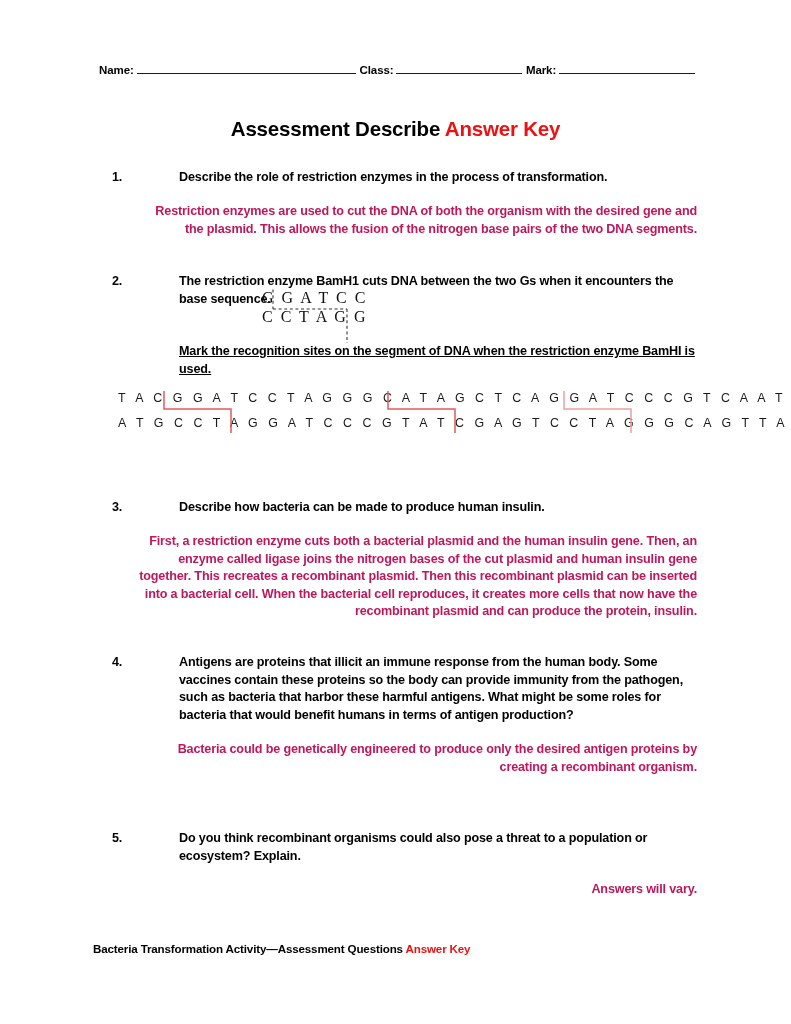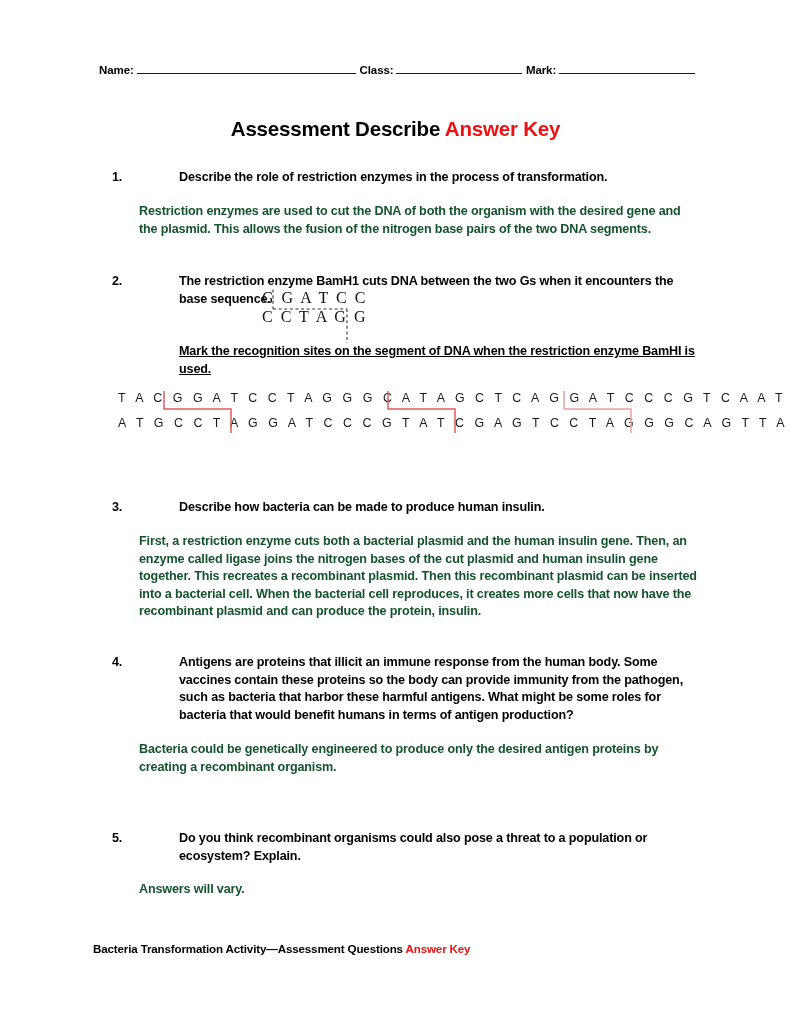--- a/index.html
+++ b/index.html
@@ -81,21 +81,22 @@
   .q-text { flex: 1 1 auto; padding-left: 39px; }
 
   .ans {
     position: absolute;
     left: 139px;
     width: 558px;
     font-size: 12.6px;
     font-weight: bold;
     line-height: 17.6px;
     letter-spacing: -0.15px;
-    color: #14532d;
+    color: #be185d;
+    text-align: right;
   }
 
   
   #q2-diagram {
     position: absolute;
     left: 262px;
     top: 288px;
     font-family: "Liberation Serif", serif;
     font-size: 16px;
     line-height: 19px;

